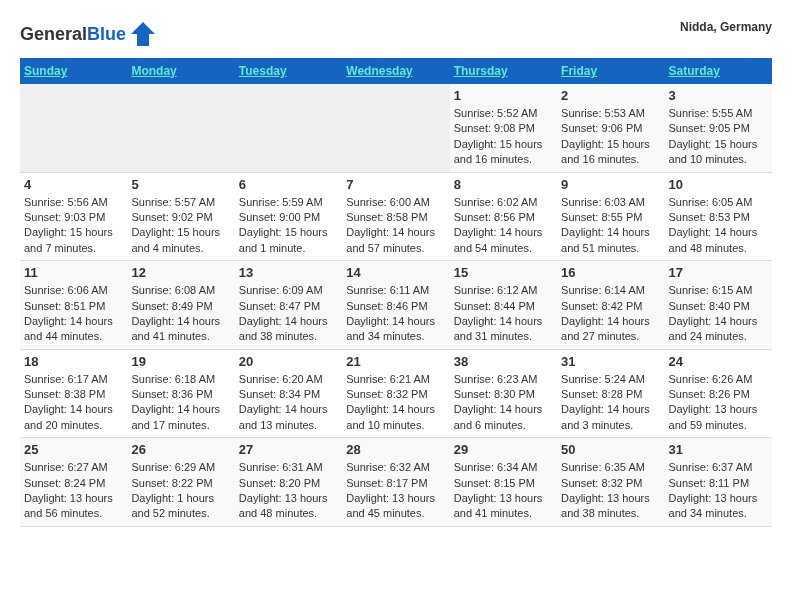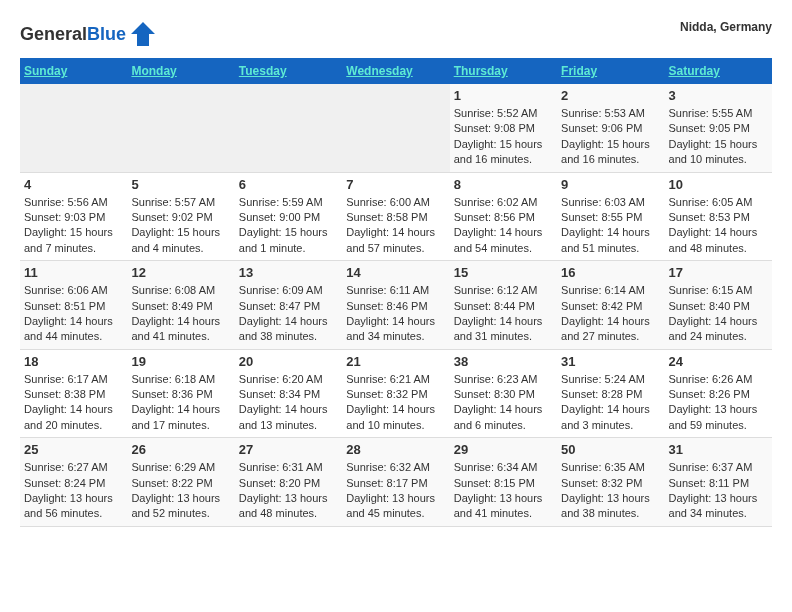--- a/index.html
+++ b/index.html
@@ -227,21 +227,21 @@
           <div class="day-info"><span>Sunrise: 6:26 AM</span><br><span>Sunset: 8:26 PM</span><br><span>Daylight: 13 hours and 59 minutes.</span></div>
         </td>
       </tr>
       <tr>
         <td>
           <span class="day-number">25</span>
           <div class="day-info"><span>Sunrise: 6:27 AM</span><br><span>Sunset: 8:24 PM</span><br><span>Daylight: 13 hours and 56 minutes.</span></div>
         </td>
         <td>
           <span class="day-number">26</span>
-          <div class="day-info"><span>Sunrise: 6:29 AM</span><br><span>Sunset: 8:22 PM</span><br><span>Daylight: 13 hours and 52 minutes.</span></div>
+          <div class="day-info"><span>Sunrise: 6:29 AM</span><br><span>Sunset: 8:22 PM</span><br><span>Daylight: 1 hours and 52 minutes.</span></div>
         </td>
         <td>
           <span class="day-number">27</span>
           <div class="day-info"><span>Sunrise: 6:31 AM</span><br><span>Sunset: 8:20 PM</span><br><span>Daylight: 13 hours and 48 minutes.</span></div>
         </td>
         <td>
           <span class="day-number">28</span>
           <div class="day-info"><span>Sunrise: 6:32 AM</span><br><span>Sunset: 8:17 PM</span><br><span>Daylight: 13 hours and 45 minutes.</span></div>
         </td>
         <td>

